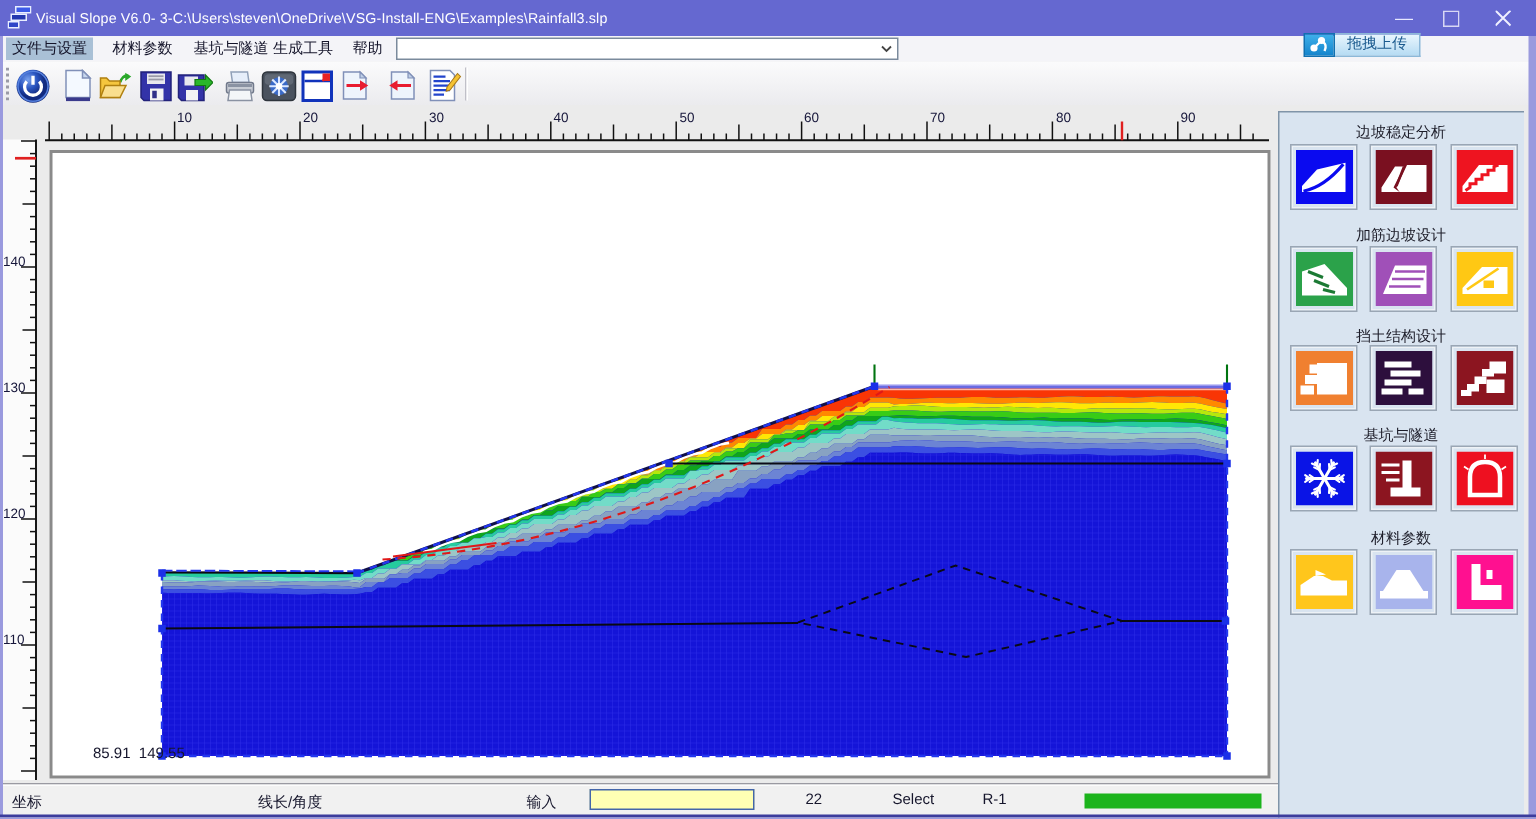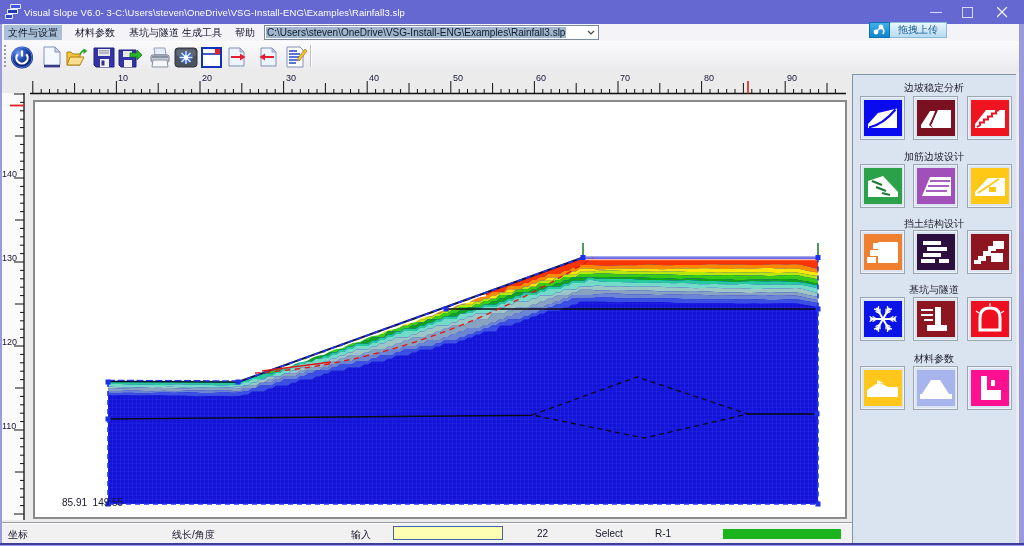--- a/index.html
+++ b/index.html
@@ -32,21 +32,20 @@
 <svg class="abs" style="left:997px;top:7px" width="11" height="11">
     <path d="M0,0 L10,10 M10,0 L0,10" stroke="#f0f0ff" stroke-width="1.3"></path>
   </svg>
 <div class="abs menubar"></div>
 <div class="mi abs" style="left:4px;top:25px;background:#a9c0d6">文件与设置</div>
 <div class="mi abs" style="left:71px;top:25px">材料参数</div>
 <div class="mi abs" style="left:125px;top:25px">基坑与隧道</div>
 <div class="mi abs" style="left:178px;top:25px">生成工具</div>
 <div class="mi abs" style="left:231px;top:25px">帮助</div>
 <div class="abs" style="left:264px;top:25px;width:335px;height:15px;background:#fff;border:1px solid #7a8a9c;font-size:10px;line-height:13px">
-<span style="background:#9fb6cd;color:#101828;padding:0 1px;margin-left:1px">C:\Users\steven\OneDrive\VSG-Install-ENG\Examples\Rainfall3.slp</span>
 <svg class="abs" style="right:3px;top:4px" width="8" height="6">
       <path d="M1,1 L4,4 L7,1" stroke="#444" stroke-width="1.2" fill="none"></path>
     </svg></div>
 <div class="abs" style="left:869px;top:22px;width:64px;height:16px">
 <div class="abs" style="left:0;top:0;width:21px;height:16px;background:linear-gradient(#3fb0ea,#1484cc);border:1px solid #1070b0"></div>
 <svg class="abs" style="left:3px;top:1px" width="15" height="14">
       <g stroke="#fff" stroke-width="1.6" fill="none">
 <circle cx="4" cy="9" r="2.4" fill="#fff" stroke="none"></circle>
         <circle cx="9" cy="4" r="2.4" fill="#fff" stroke="none"></circle>
 <path d="M5,8 L8,5 M10,5 Q13,7 11,11"></path>

